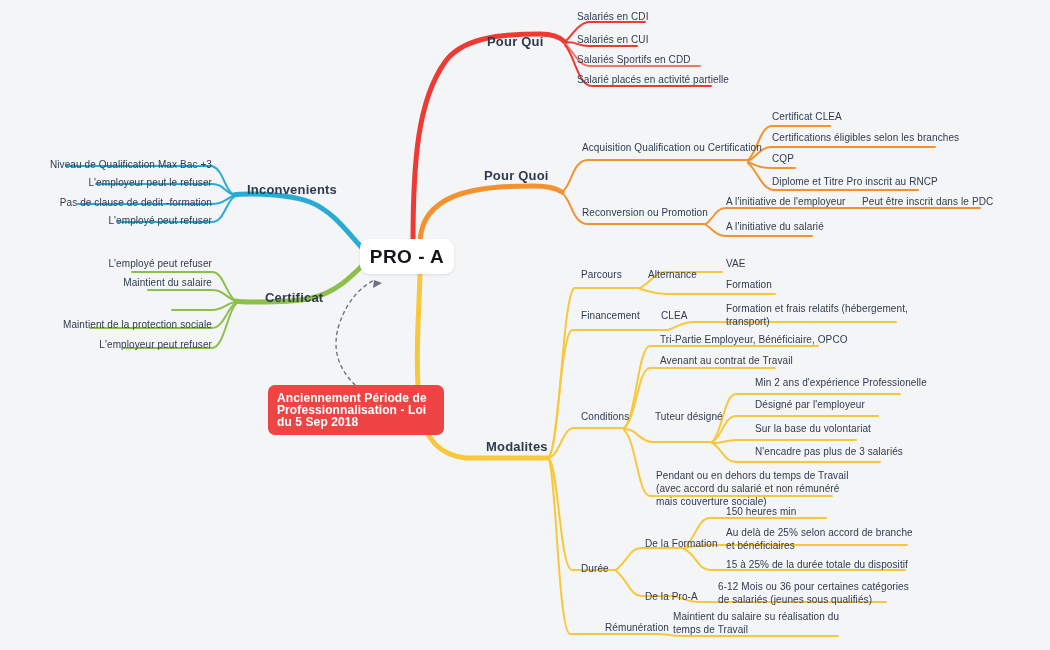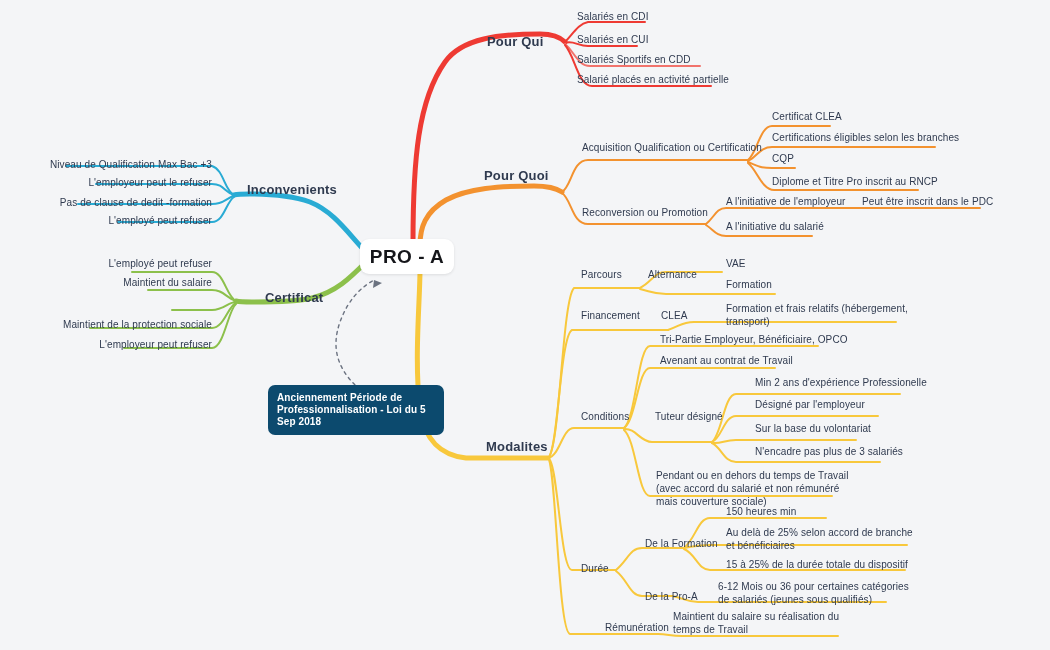--- a/index.html
+++ b/index.html
@@ -51,24 +51,24 @@
     color: #15161a;
     font-size: 19px;
     font-weight: bold;
     letter-spacing: 0.5px;
   }
   .callout {
     position: absolute;
     left: 268px;
     top: 385px;
     width: 176px;
-    background: #0c4a6e;
+    background: #ef4444;
     border-radius: 7px;
     color: #ffffff;
-    font-size: 10px;
+    font-size: 12px;
     font-weight: bold;
     line-height: 12px;
     padding: 7px 9px;
     box-sizing: border-box;
     letter-spacing: 0.1px;
   }
 </style>
 </head>
 <body>
 

